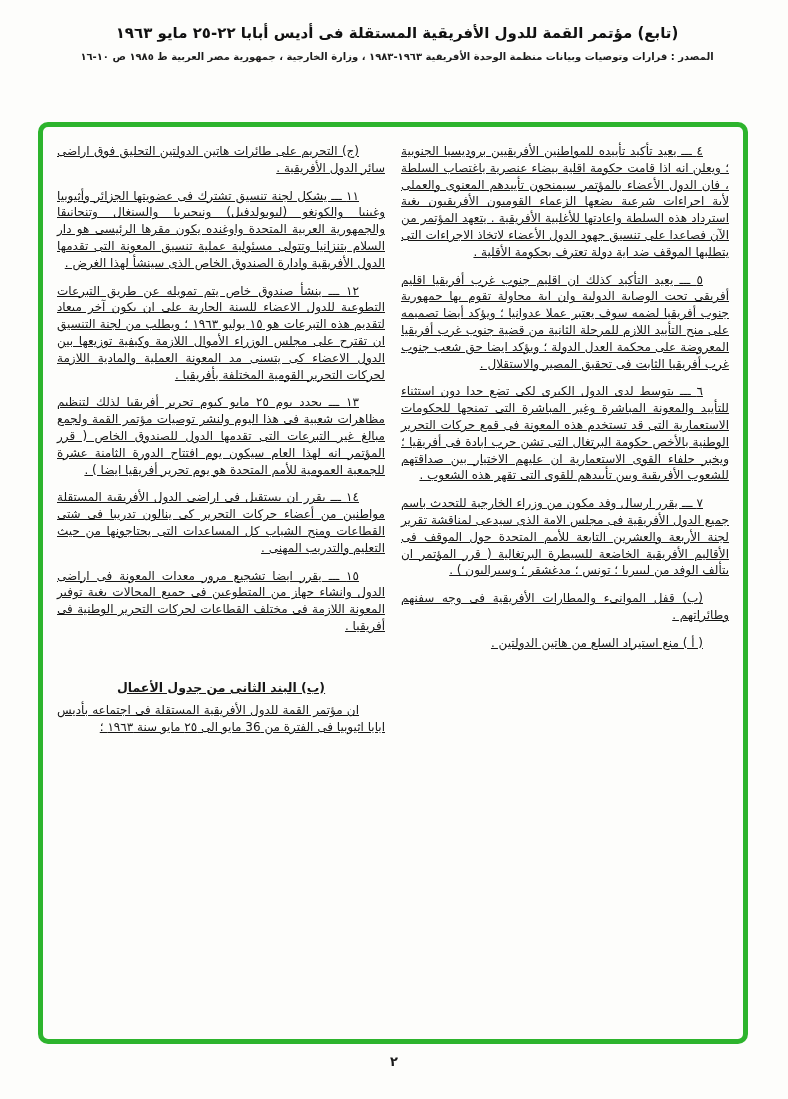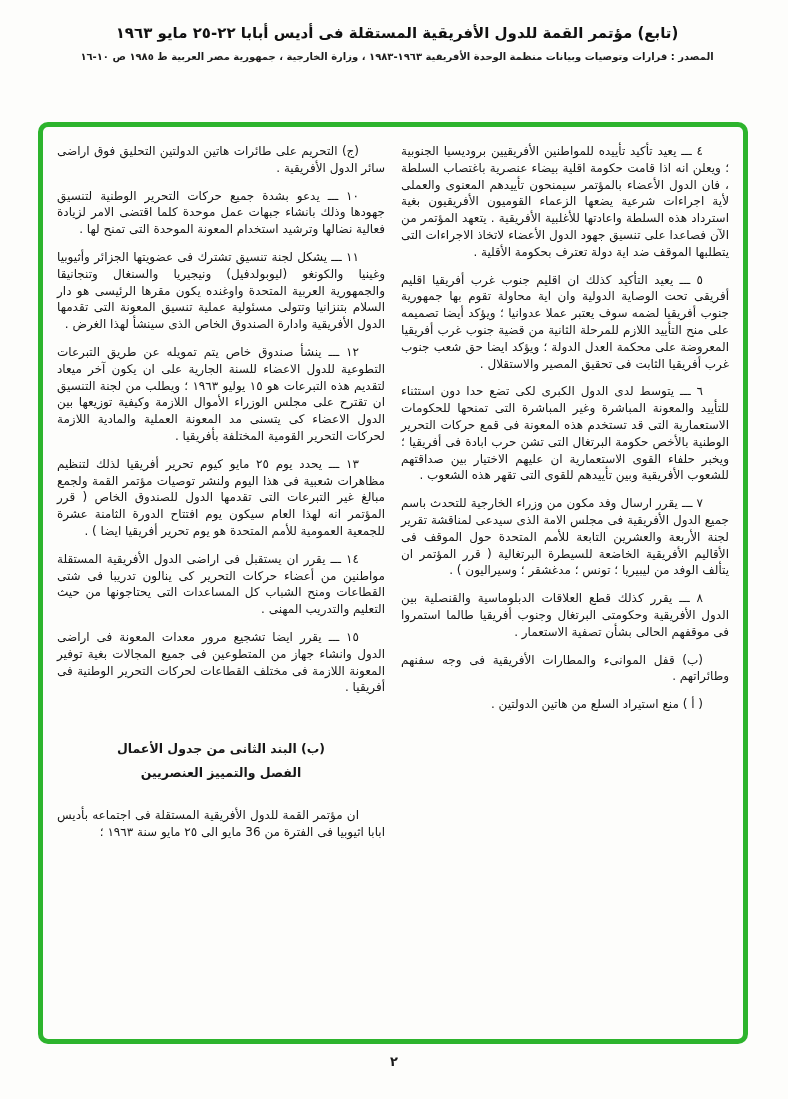--- a/index.html
+++ b/index.html
@@ -35,20 +35,21 @@
     overflow: hidden;
   }
   .columns {
     display: flex; direction: rtl; gap: 16px; height: 100%;
   }
   .col {
     flex: 1 1 0; min-width: 0;
     font-size: 12px; line-height: 1.40;
     text-align: justify; text-justify: inter-word;
     direction: rtl;
+    text-decoration: underline;
   }
   .para { margin: 0 0 11px 0; text-indent: 26px; }
   .no-indent { text-indent: 0; }
   .sub { text-indent: 26px; }
   .heading {
     font-size: 12.5px; font-weight: bold; text-align: center;
     text-indent: 0; margin: 44px 0 6px 0;
   }
   .heading2 {
     font-size: 12.5px; font-weight: bold; text-align: center;
@@ -71,35 +72,32 @@
   </header>
 
   <div class="frame" style="border-color: rgb(45, 180, 45);">
     <div class="columns">
 
       <div class="col">
         <p class="para">٤ ـــ يعيد تأكيد تأييده للمواطنين الأفريقيين بروديسيا الجنوبية ؛ ويعلن انه اذا قامت حكومة اقلية بيضاء عنصرية باغتصاب السلطة ، فان الدول الأعضاء بالمؤتمر سيمنحون تأييدهم المعنوى والعملى لأية اجراءات شرعية يضعها الزعماء القوميون الأفريقيون بغية استرداد هذه السلطة واعادتها للأغلبية الأفريقية . يتعهد المؤتمر من الآن فصاعدا على تنسيق جهود الدول الأعضاء لاتخاذ الاجراءات التى يتطلبها الموقف ضد اية دولة تعترف بحكومة الأقلية .</p>
         <p class="para">٥ ـــ يعيد التأكيد كذلك ان اقليم جنوب غرب أفريقيا اقليم أفريقى تحت الوصاية الدولية وان اية محاولة تقوم بها جمهورية جنوب أفريقيا لضمه سوف يعتبر عملا عدوانيا ؛ ويؤكد أيضا تصميمه على منح التأييد اللازم للمرحلة الثانية من قضية جنوب غرب أفريقيا المعروضة على محكمة العدل الدولة ؛ ويؤكد ايضا حق شعب جنوب غرب أفريقيا الثابت فى تحقيق المصير والاستقلال .</p>
         <p class="para">٦ ـــ يتوسط لدى الدول الكبرى لكى تضع حدا دون استثناء للتأييد والمعونة المباشرة وغير المباشرة التى تمنحها للحكومات الاستعمارية التى قد تستخدم هذه المعونة فى قمع حركات التحرير الوطنية بالأخص حكومة البرتغال التى تشن حرب ابادة فى أفريقيا ؛ ويخبر حلفاء القوى الاستعمارية ان عليهم الاختيار بين صداقتهم للشعوب الأفريقية وبين تأييدهم للقوى التى تقهر هذه الشعوب .</p>
         <p class="para">٧ ـــ يقرر ارسال وفد مكون من وزراء الخارجية للتحدث باسم جميع الدول الأفريقية فى مجلس الامة الذى سيدعى لمناقشة تقرير لجنة الأربعة والعشرين التابعة للأمم المتحدة حول الموقف فى الأقاليم الأفريقية الخاضعة للسيطرة البرتغالية ( قرر المؤتمر ان يتألف الوفد من ليبيريا ؛ تونس ؛ مدغشقر ؛ وسيراليون ) .</p>
-        <p class="para">٨ ـــ يقرر كذلك قطع العلاقات الدبلوماسية والقنصلية بين الدول الأفريقية وحكومتى البرتغال وجنوب أفريقيا طالما استمروا فى موقفهم الحالى بشأن تصفية الاستعمار .</p>
         <p class="para sub">(ب) قفل الموانىء والمطارات الأفريقية فى وجه سفنهم وطائراتهم .</p>
         <p class="para sub">( أ ) منع استيراد السلع من هاتين الدولتين .</p>
       </div>
 
       <div class="col">
         <p class="para sub">(ج) التحريم على طائرات هاتين الدولتين التحليق فوق اراضى سائر الدول الأفريقية .</p>
-        <p class="para">١٠ ـــ يدعو بشدة جميع حركات التحرير الوطنية لتنسيق جهودها وذلك بانشاء جبهات عمل موحدة كلما اقتضى الامر لزيادة فعالية نضالها وترشيد استخدام المعونة الموحدة التى تمنح لها .</p>
         <p class="para">١١ ـــ يشكل لجنة تنسيق تشترك فى عضويتها الجزائر وأثيوبيا وغينيا والكونغو (ليوبولدفيل) ونيجيريا والسنغال وتنجانيقا والجمهورية العربية المتحدة واوغنده يكون مقرها الرئيسى هو دار السلام بتنزانيا وتتولى مسئولية عملية تنسيق المعونة التى تقدمها الدول الأفريقية وادارة الصندوق الخاص الذى سينشأ لهذا الغرض .</p>
         <p class="para">١٢ ـــ ينشأ صندوق خاص يتم تمويله عن طريق التبرعات التطوعية للدول الاعضاء للسنة الجارية على ان يكون آخر ميعاد لتقديم هذه التبرعات هو ١٥ يوليو ١٩٦٣ ؛ ويطلب من لجنة التنسيق ان تقترح على مجلس الوزراء الأموال اللازمة وكيفية توزيعها بين الدول الاعضاء كى يتسنى مد المعونة العملية والمادية اللازمة لحركات التحرير القومية المختلفة بأفريقيا .</p>
         <p class="para">١٣ ـــ يحدد يوم ٢٥ مايو كيوم تحرير أفريقيا لذلك لتنظيم مظاهرات شعبية فى هذا اليوم ولنشر توصيات مؤتمر القمة ولجمع مبالغ غير التبرعات التى تقدمها الدول للصندوق الخاص ( قرر المؤتمر انه لهذا العام سيكون يوم افتتاح الدورة الثامنة عشرة للجمعية العمومية للأمم المتحدة هو يوم تحرير أفريقيا ايضا ) .</p>
         <p class="para">١٤ ـــ يقرر ان يستقبل فى اراضى الدول الأفريقية المستقلة مواطنين من أعضاء حركات التحرير كى ينالون تدريبا فى شتى القطاعات ومنح الشباب كل المساعدات التى يحتاجونها من حيث التعليم والتدريب المهنى .</p>
         <p class="para">١٥ ـــ يقرر ايضا تشجيع مرور معدات المعونة فى اراضى الدول وانشاء جهاز من المتطوعين فى جميع المجالات بغية توفير المعونة اللازمة فى مختلف القطاعات لحركات التحرير الوطنية فى أفريقيا .</p>
         <h3 class="heading">(ب) البند الثانى من جدول الأعمال</h3>
-        <h3 class="heading2">الفصل والتمييز العنصريين</h3>
         <p class="para">ان مؤتمر القمة للدول الأفريقية المستقلة فى اجتماعه بأديس ابابا اثيوبيا فى الفترة من 36 مايو الى ٢٥ مايو سنة ١٩٦٣ ؛</p>
       </div>
 
     </div>
   </div>
 
   <div class="page-number">٢</div>
 
 </div>
 

